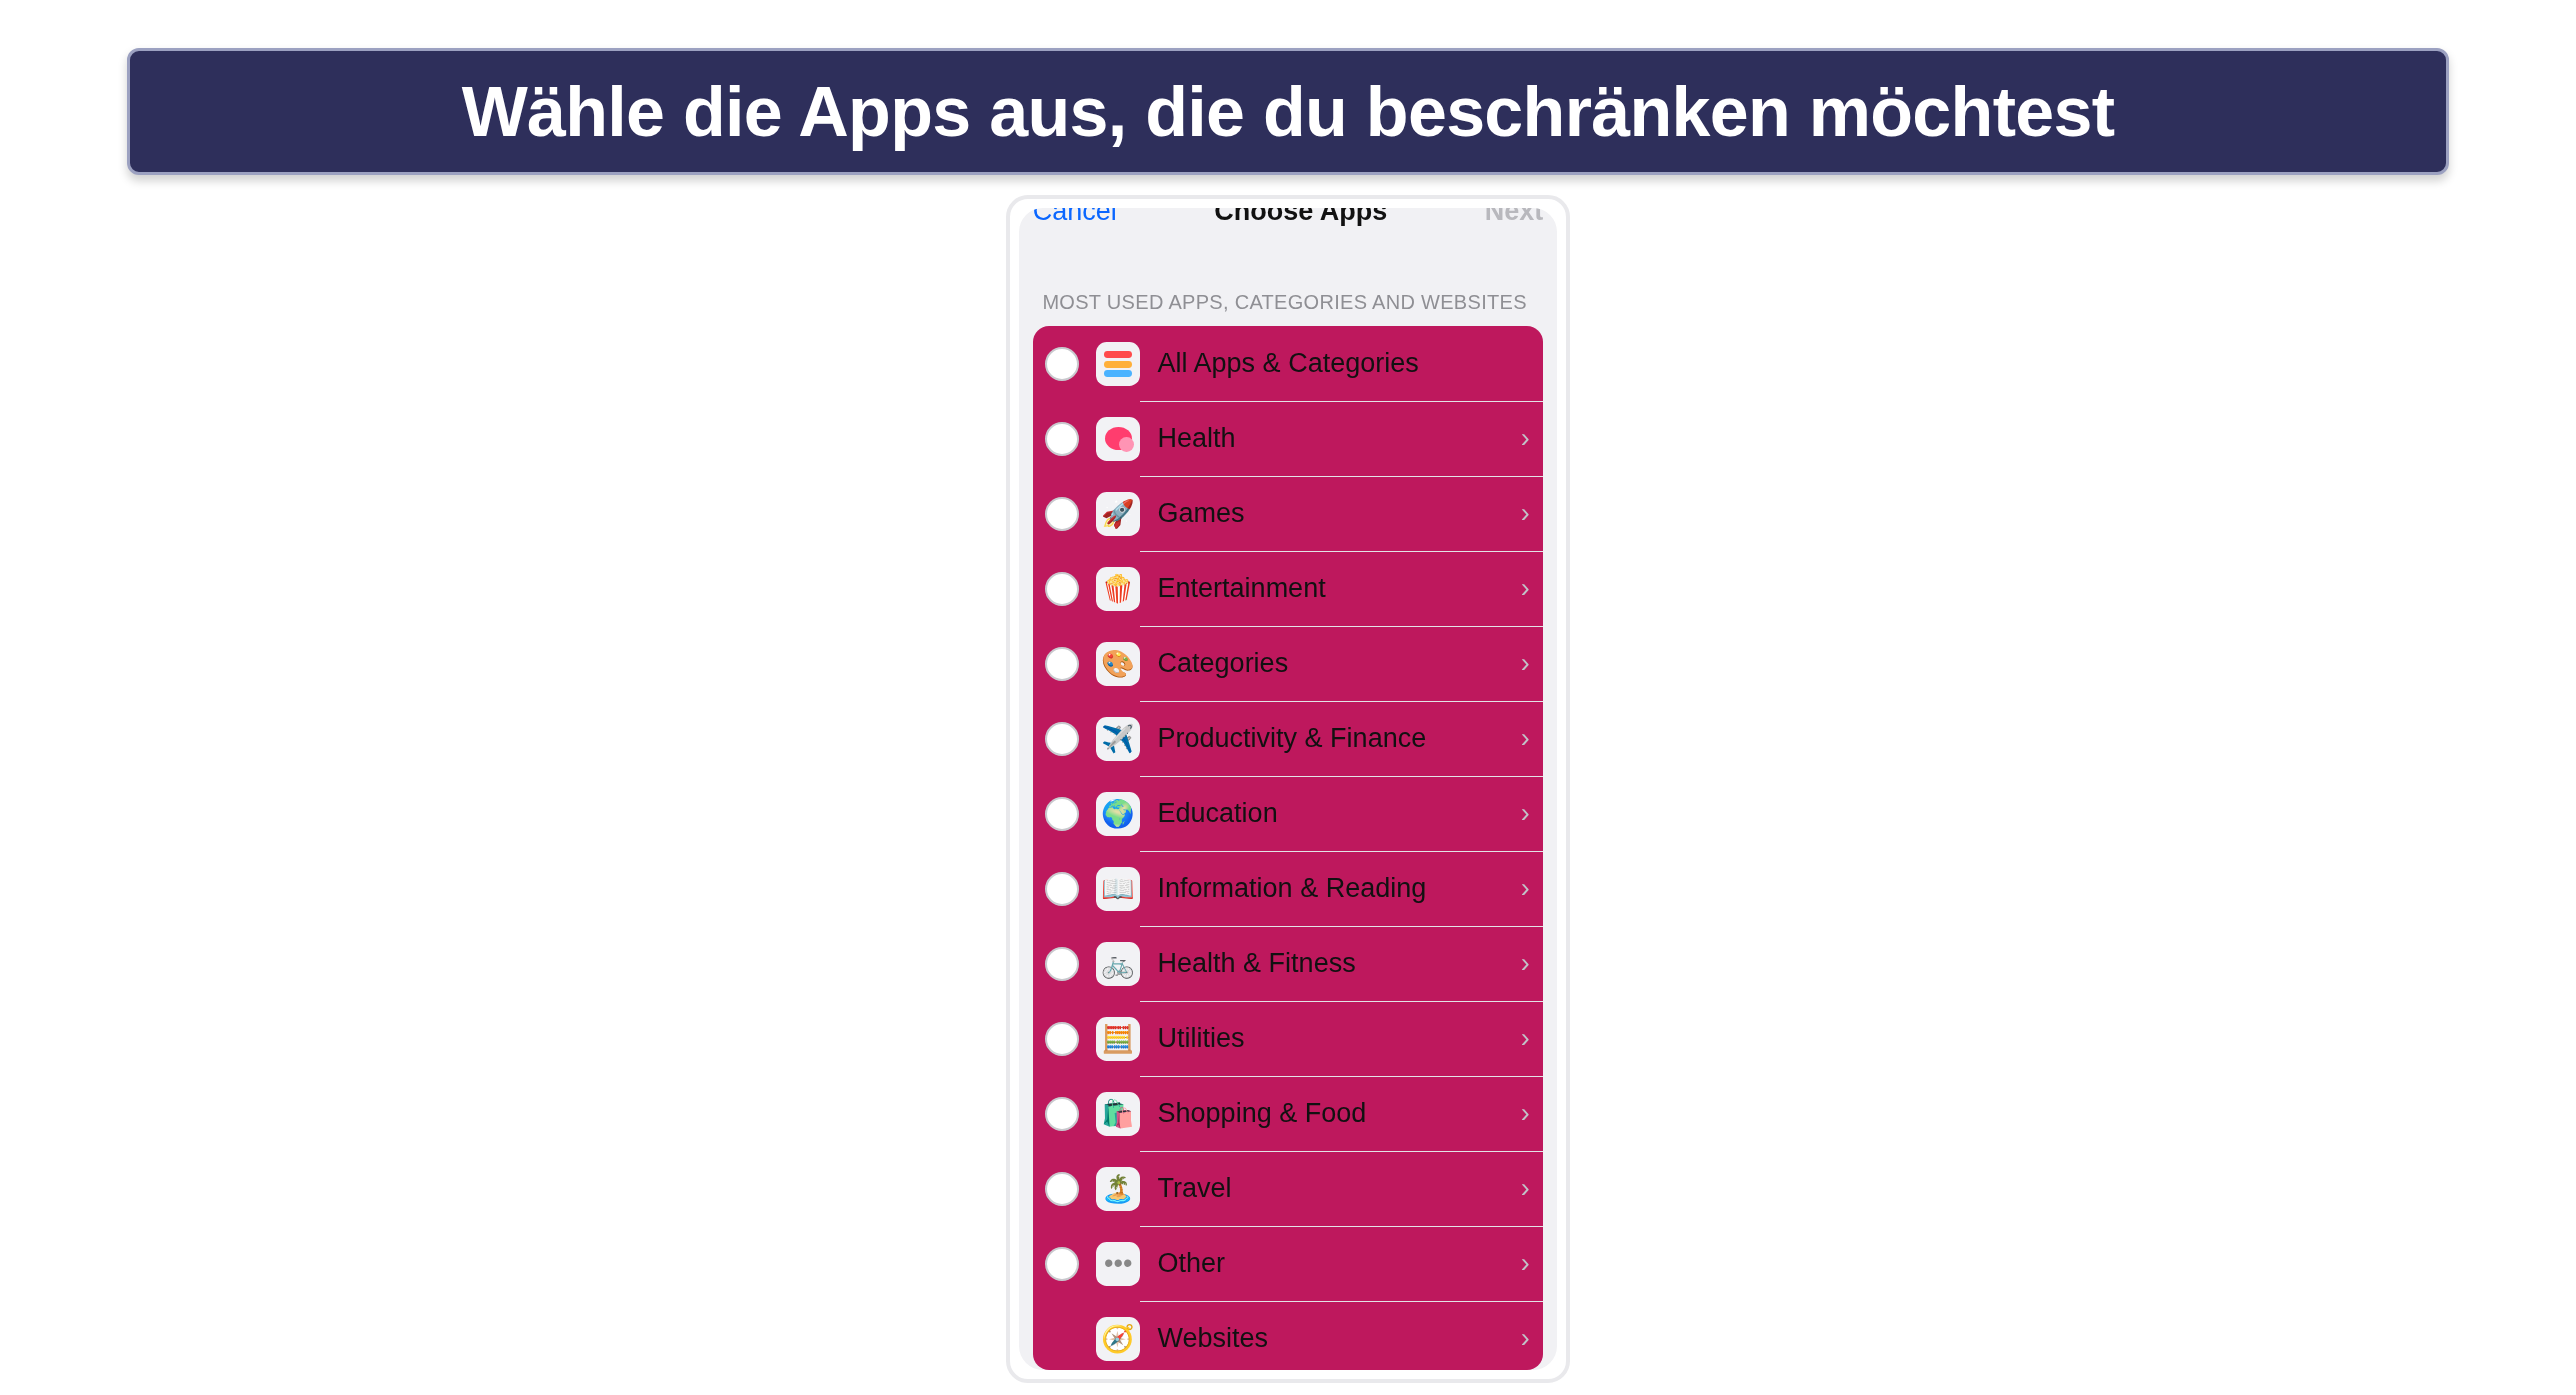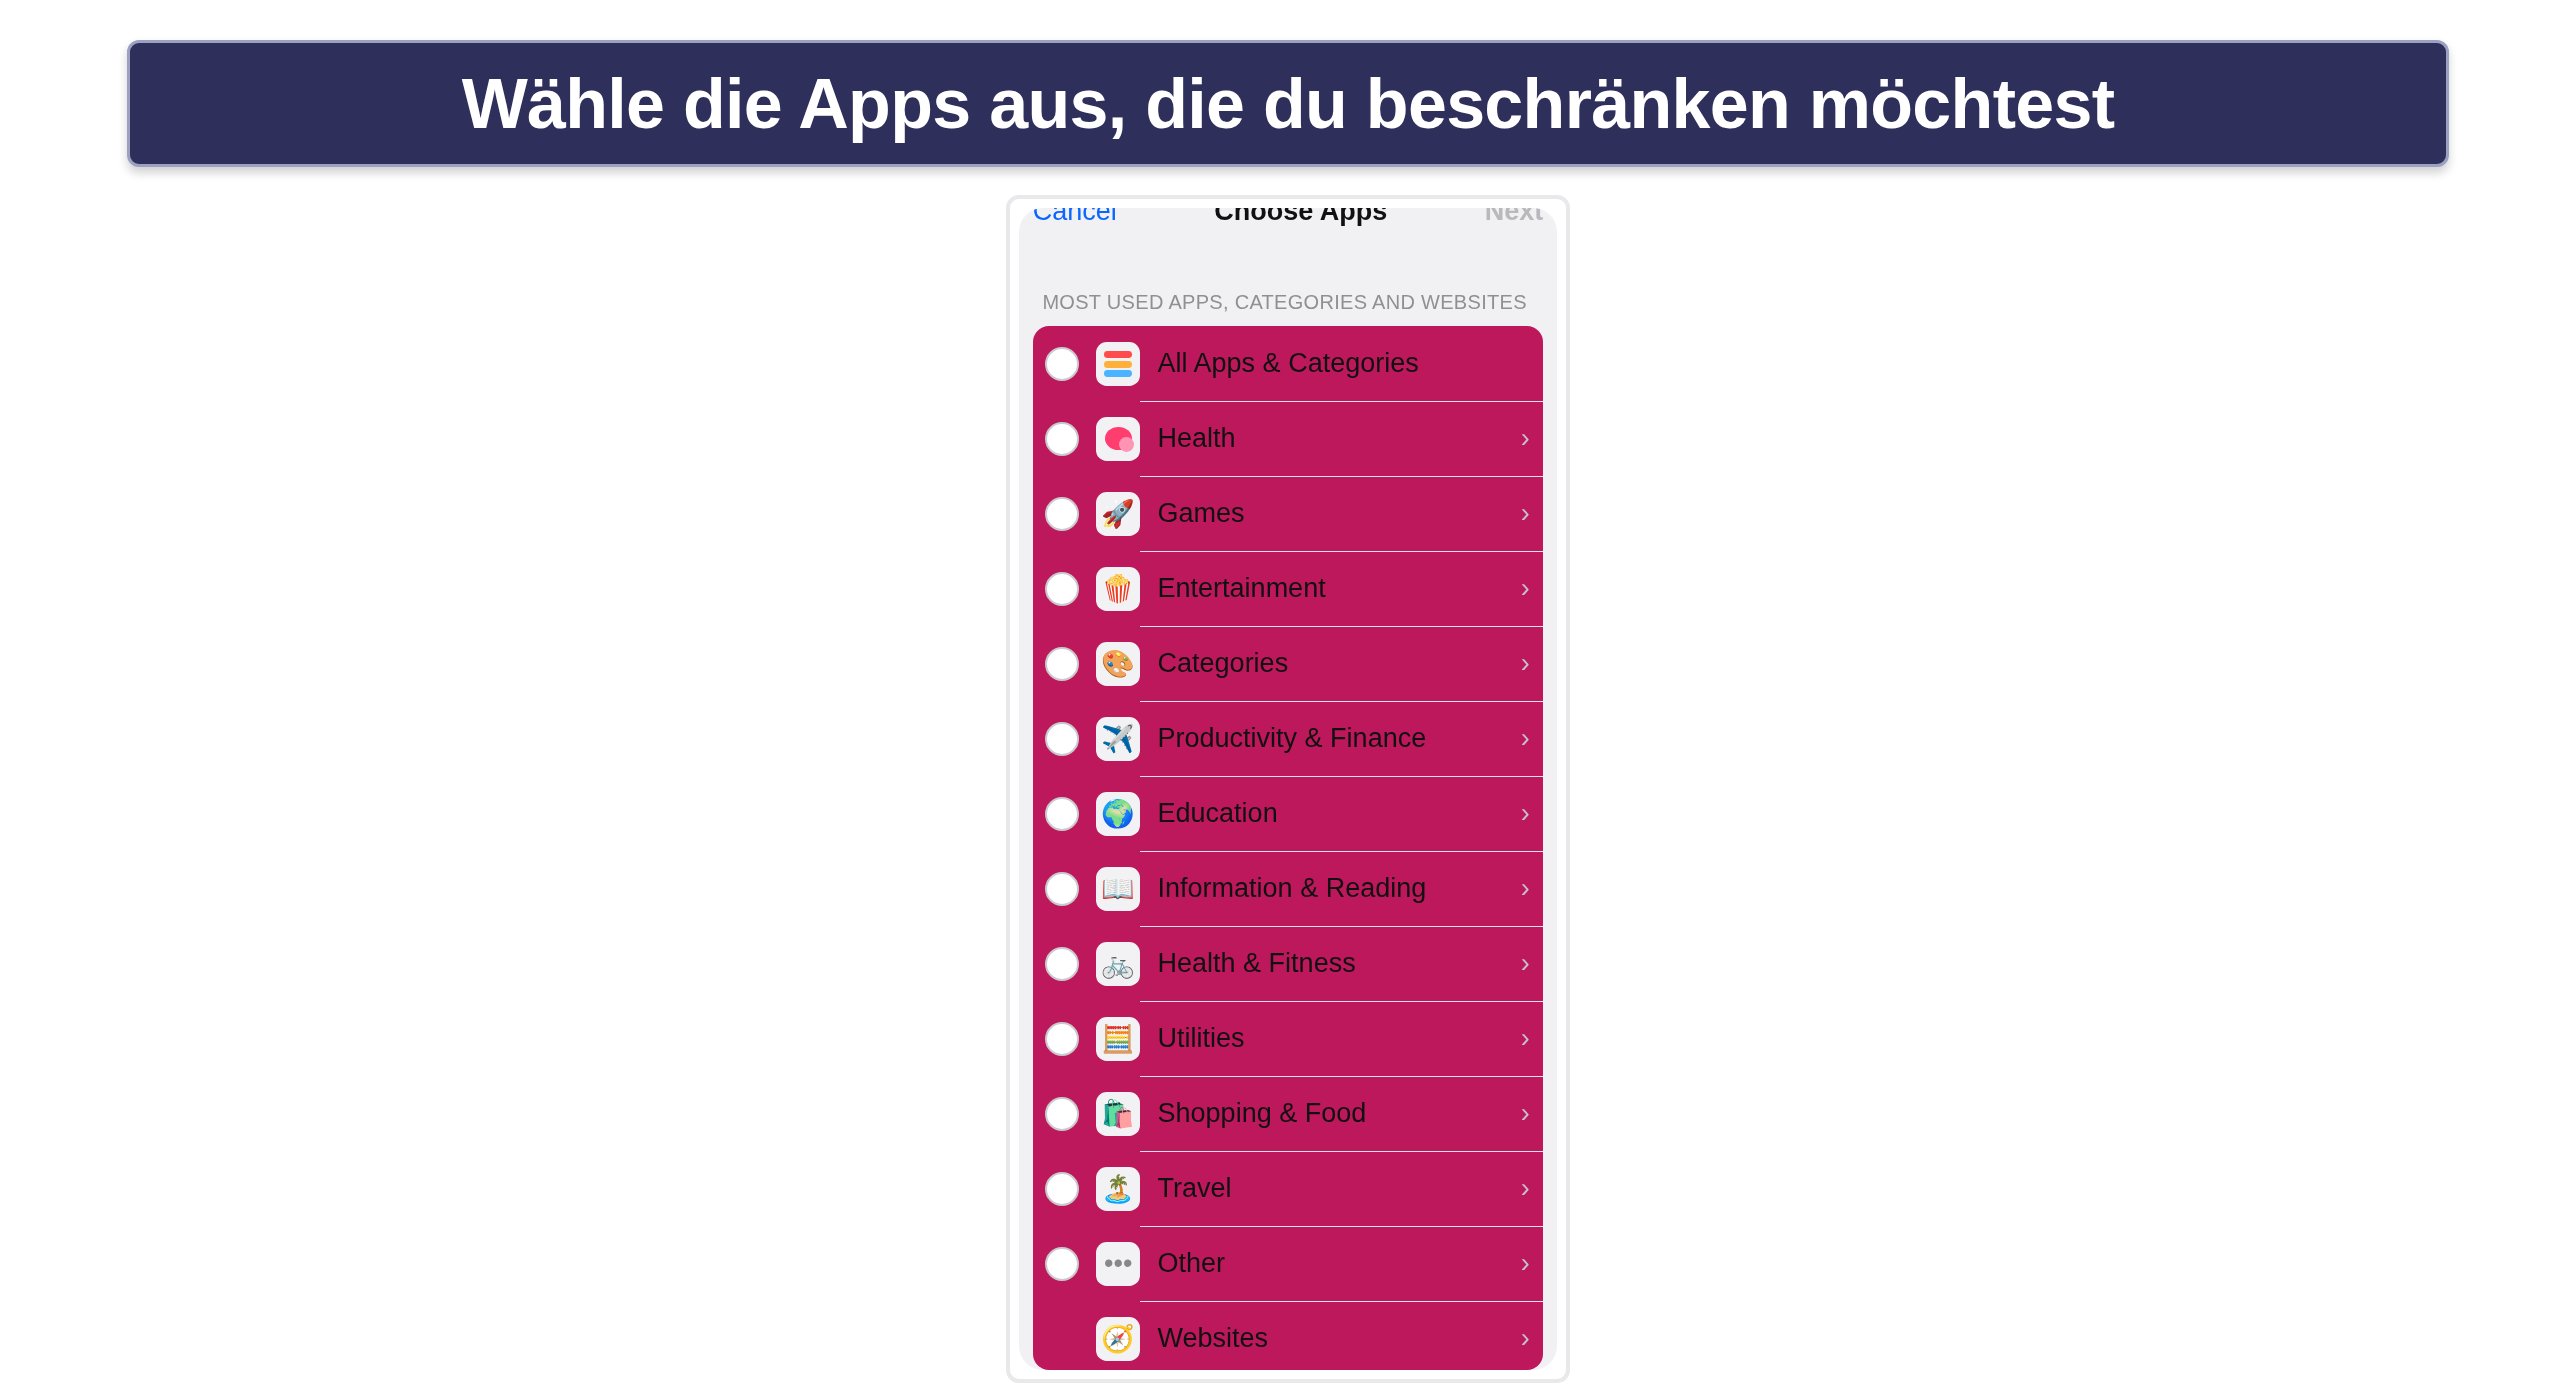--- a/index.html
+++ b/index.html
@@ -6,21 +6,21 @@
   html, body { width: 100%; height: 100%; }
   body {
     font-family: -apple-system, BlinkMacSystemFont, "Segoe UI", Helvetica, Arial, sans-serif;
     background: #ffffff;
     width: 2576px;
     height: 1395px;
     position: relative;
   }
   .banner {
     position: absolute;
-    top: 40px;
+    top: 48px;
     left: 127px;
     right: 127px;
     height: 127px;
     background: #2e2f5b;
     border: 3.4px solid #9ca1c1;
     border-radius: 12px;
     box-shadow: 0 5.4px 9.4px rgba(0,0,0,0.18);
     display: flex;
     align-items: center;
     justify-content: center;
@@ -33,21 +33,21 @@
   }
   .phone-frame {
     position: absolute;
     top: 195px;
     left: 50%;
     transform: translateX(-50%);
     width: 564px;
     height: 1188px;
     background: #ffffff;
     border: 4px solid #e9e9ec;
-    border-radius: 13px;
+    border-radius: 22px;
     overflow: hidden;
   }
   .phone-inner {
     position: absolute;
     inset: 9.4px;
     background: #f1f1f4;
     border-radius: 24px;
     overflow: hidden;
     display: flex;
     flex-direction: column;

